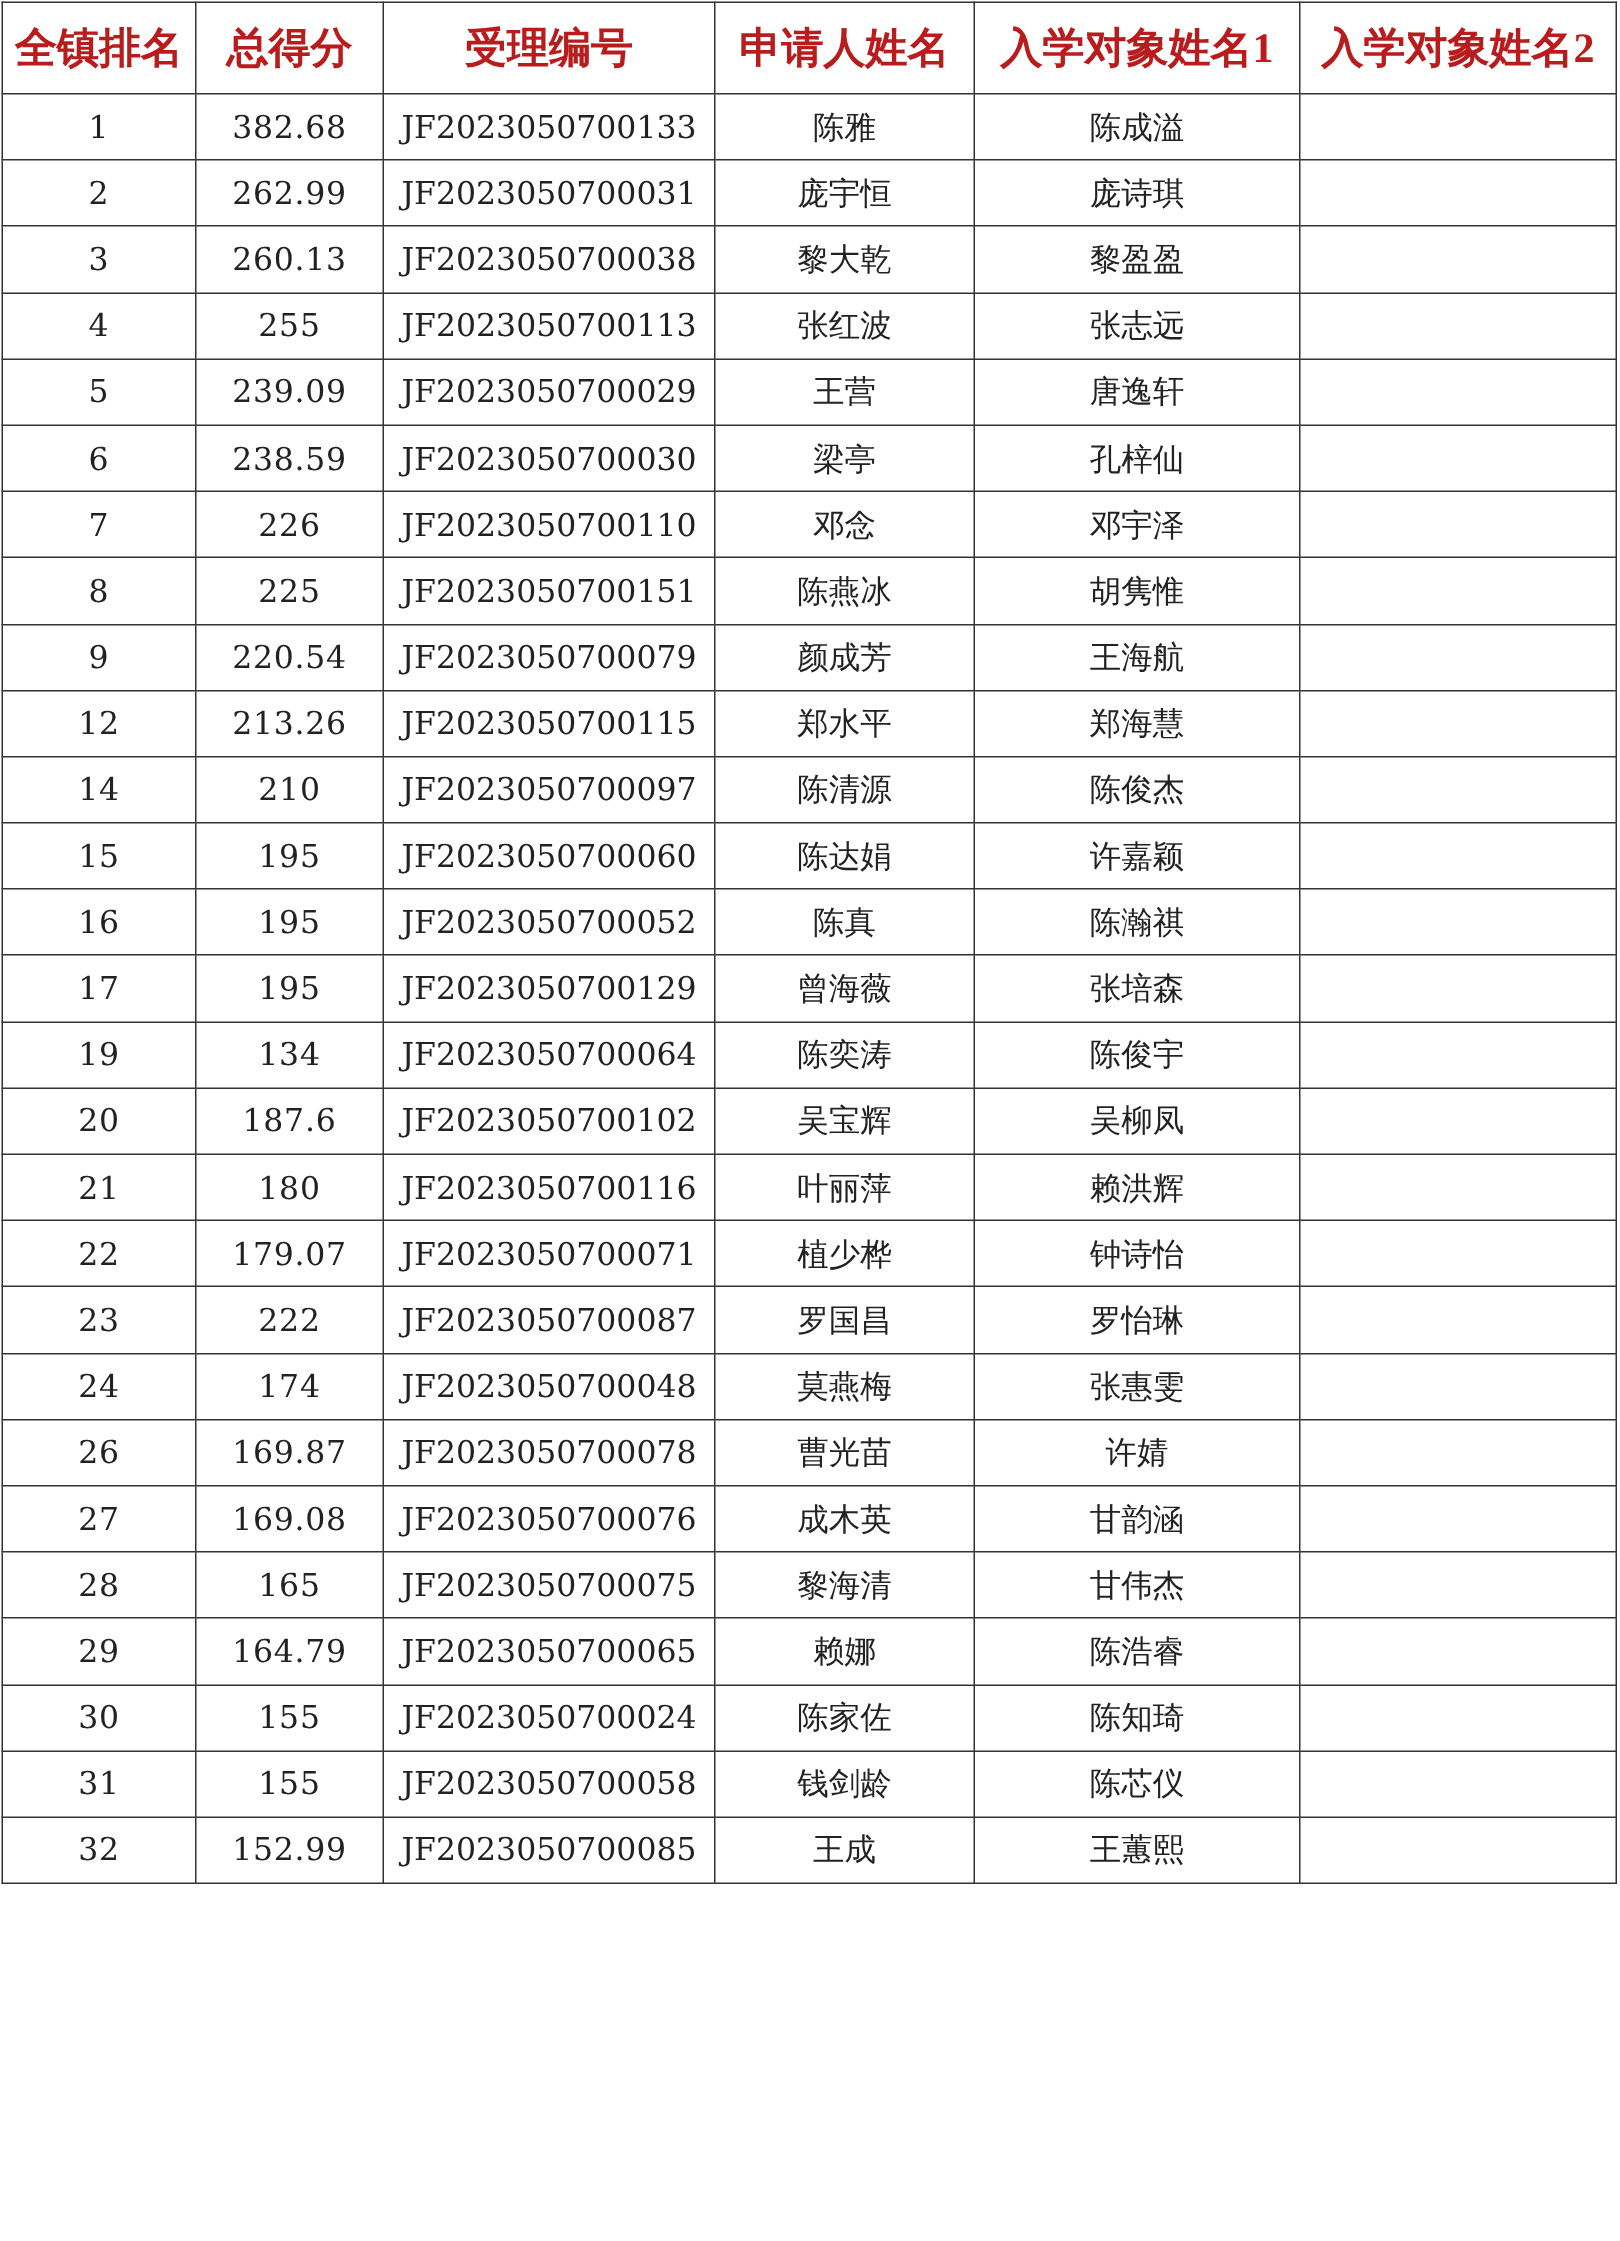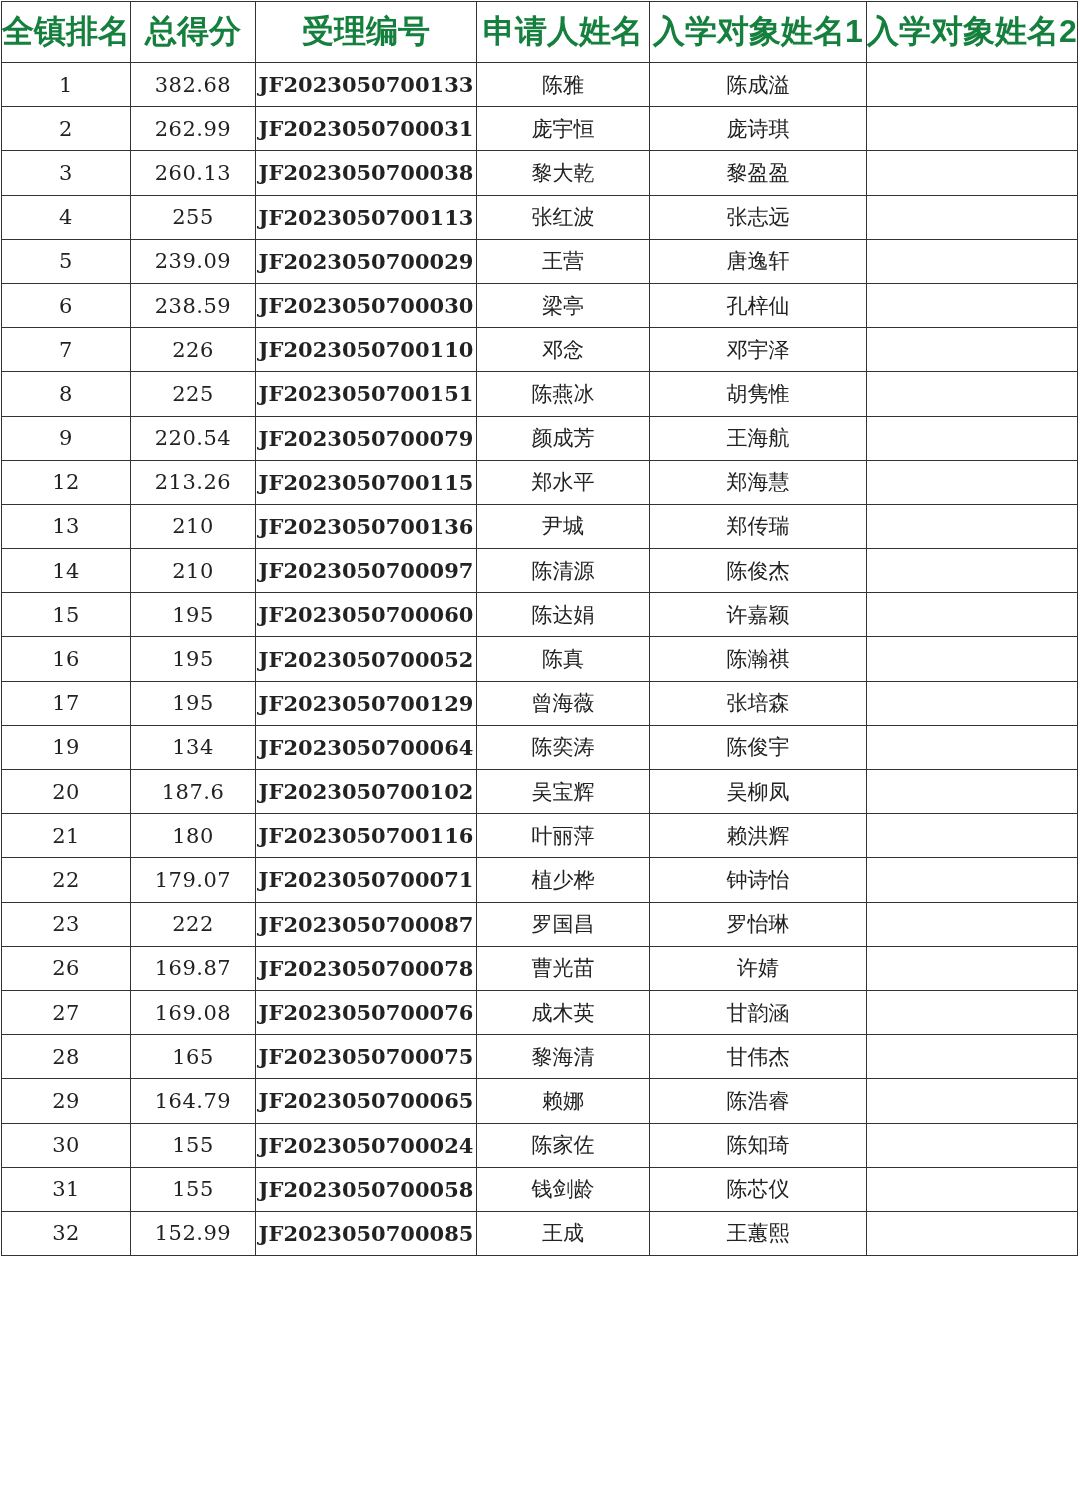--- a/index.html
+++ b/index.html
@@ -15,31 +15,31 @@
   table.ranking th, table.ranking td {
     border: 1.5px solid #333;
     text-align: center;
     vertical-align: middle;
     padding: 0;
     overflow: hidden;
     white-space: nowrap;
   }
   table.ranking th {
     height: 60px;
-    font-family: Liberation Sans, sans-serif;
+    font-family: Liberation Serif, serif;
     font-weight: bold;
-    font-size: 32px;
-    color: #15803d;
+    font-size: 28px;
+    color: #b91c1c;
   }
   table.ranking td {
     height: 43.2px;
     font-size: 21px;
   }
   td.num { letter-spacing: 0.5px; }
-  td.code { letter-spacing: 0px; font-size: 20.5px; font-weight: bold; }
+  td.code { letter-spacing: 0px; font-size: 20.5px; }
 </style>
 </head>
 <body>
 
 <table class="ranking">
   <colgroup>
     <col style="width:129px">
     <col style="width:125px">
     <col style="width:221px">
     <col style="width:173px">
@@ -142,28 +142,20 @@
 
   <tr>
     <td class="num">12</td>
     <td class="num">213.26</td>
     <td class="code">JF2023050700115</td>
     <td>郑水平</td>
     <td>郑海慧</td>
     <td></td>
   </tr>
 
-  <tr>
-    <td class="num">13</td>
-    <td class="num">210</td>
-    <td class="code">JF2023050700136</td>
-    <td>尹城</td>
-    <td>郑传瑞</td>
-    <td></td>
-  </tr>
 
   <tr>
     <td class="num">14</td>
     <td class="num">210</td>
     <td class="code">JF2023050700097</td>
     <td>陈清源</td>
     <td>陈俊杰</td>
     <td></td>
   </tr>
 
@@ -233,20 +225,28 @@
 
   <tr>
     <td class="num">23</td>
     <td class="num">222</td>
     <td class="code">JF2023050700087</td>
     <td>罗国昌</td>
     <td>罗怡琳</td>
     <td></td>
   </tr>
 
+  <tr>
+    <td class="num">24</td>
+    <td class="num">174</td>
+    <td class="code">JF2023050700048</td>
+    <td>莫燕梅</td>
+    <td>张惠雯</td>
+    <td></td>
+  </tr>
 
 
   <tr>
     <td class="num">26</td>
     <td class="num">169.87</td>
     <td class="code">JF2023050700078</td>
     <td>曹光苗</td>
     <td>许婧</td>
     <td></td>
   </tr>

